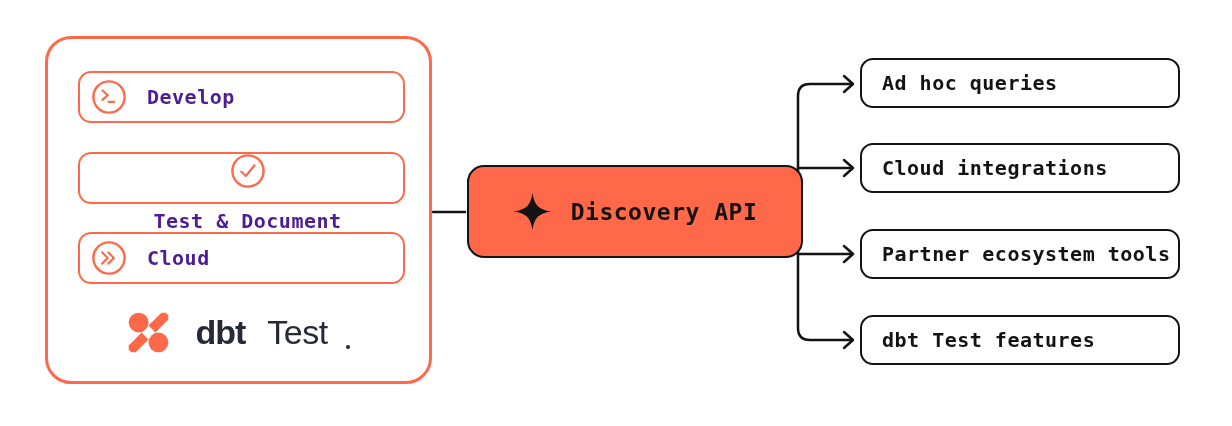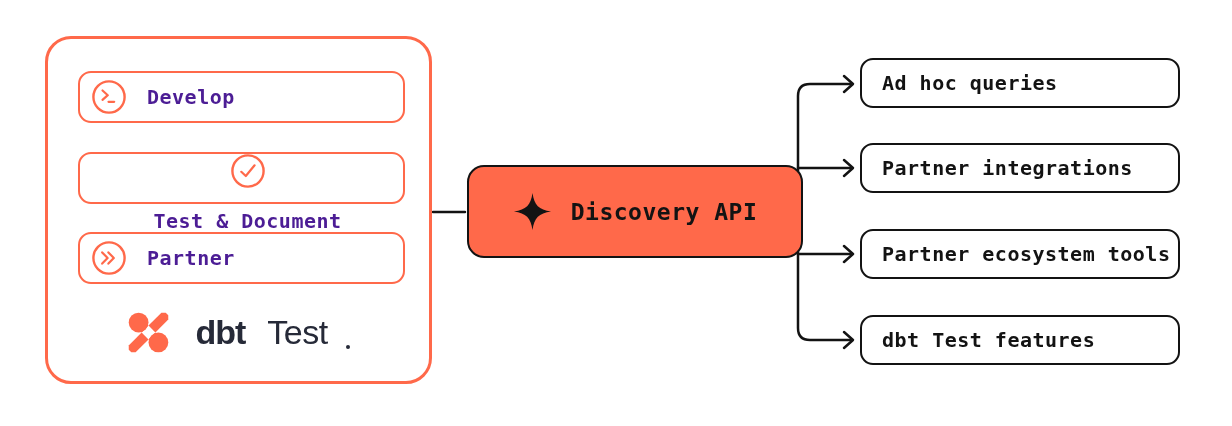--- a/index.html
+++ b/index.html
@@ -186,21 +186,21 @@
     </div>
 
     <div class="pill pill-deploy">
       <svg class="pill-icon" viewBox="0 0 34 34">
         <g stroke="#FF694A" fill="none" stroke-linecap="round" stroke-linejoin="round">
           <circle cx="17" cy="17" r="15.6" stroke-width="2.4"></circle>
           <polyline points="10.2,11.4 15.6,17 10.2,22.6" stroke-width="2.2"></polyline>
           <polyline points="16.4,11.4 21.8,17 16.4,22.6" stroke-width="2.2"></polyline>
         </g>
       </svg>
-      <span class="pill-label">Partner</span>
+      <span class="pill-label">Cloud</span>
     </div>
 
     <div class="logo-row">
       <svg class="logo-mark" viewBox="0 0 100 100">
         <g fill="#FF694A">
           <circle cx="27" cy="27" r="23"></circle>
           <circle cx="73" cy="73" r="23"></circle>
           <polygon points="30,14 50,34 34,50 14,30"></polygon>
           <polygon points="70,86 50,66 66,50 86,70"></polygon>
           <polygon points="50,34 80,4 90,4 96,10 96,20 66,50"></polygon>
@@ -218,21 +218,21 @@
     <svg class="hub-icon" viewBox="0 0 40 40">
       <path fill="#131313" d="M20 1 C21.8 13.5 26.5 18.2 39 20 C26.5 21.8 21.8 26.5 20 39 C18.2 26.5 13.5 21.8 1 20 C13.5 18.2 18.2 13.5 20 1 Z"></path>
     </svg>
     <span class="hub-label">Discovery API</span>
   </div>
 
   <div class="out-box out-1">
     <span class="out-label">Ad hoc queries</span>
   </div>
   <div class="out-box out-2">
-    <span class="out-label">Partner integrations</span>
+    <span class="out-label">Cloud integrations</span>
   </div>
   <div class="out-box out-3">
     <span class="out-label">Partner ecosystem tools</span>
   </div>
   <div class="out-box out-4">
     <span class="out-label">dbt Test features</span>
   </div>
 
 </div>
 

